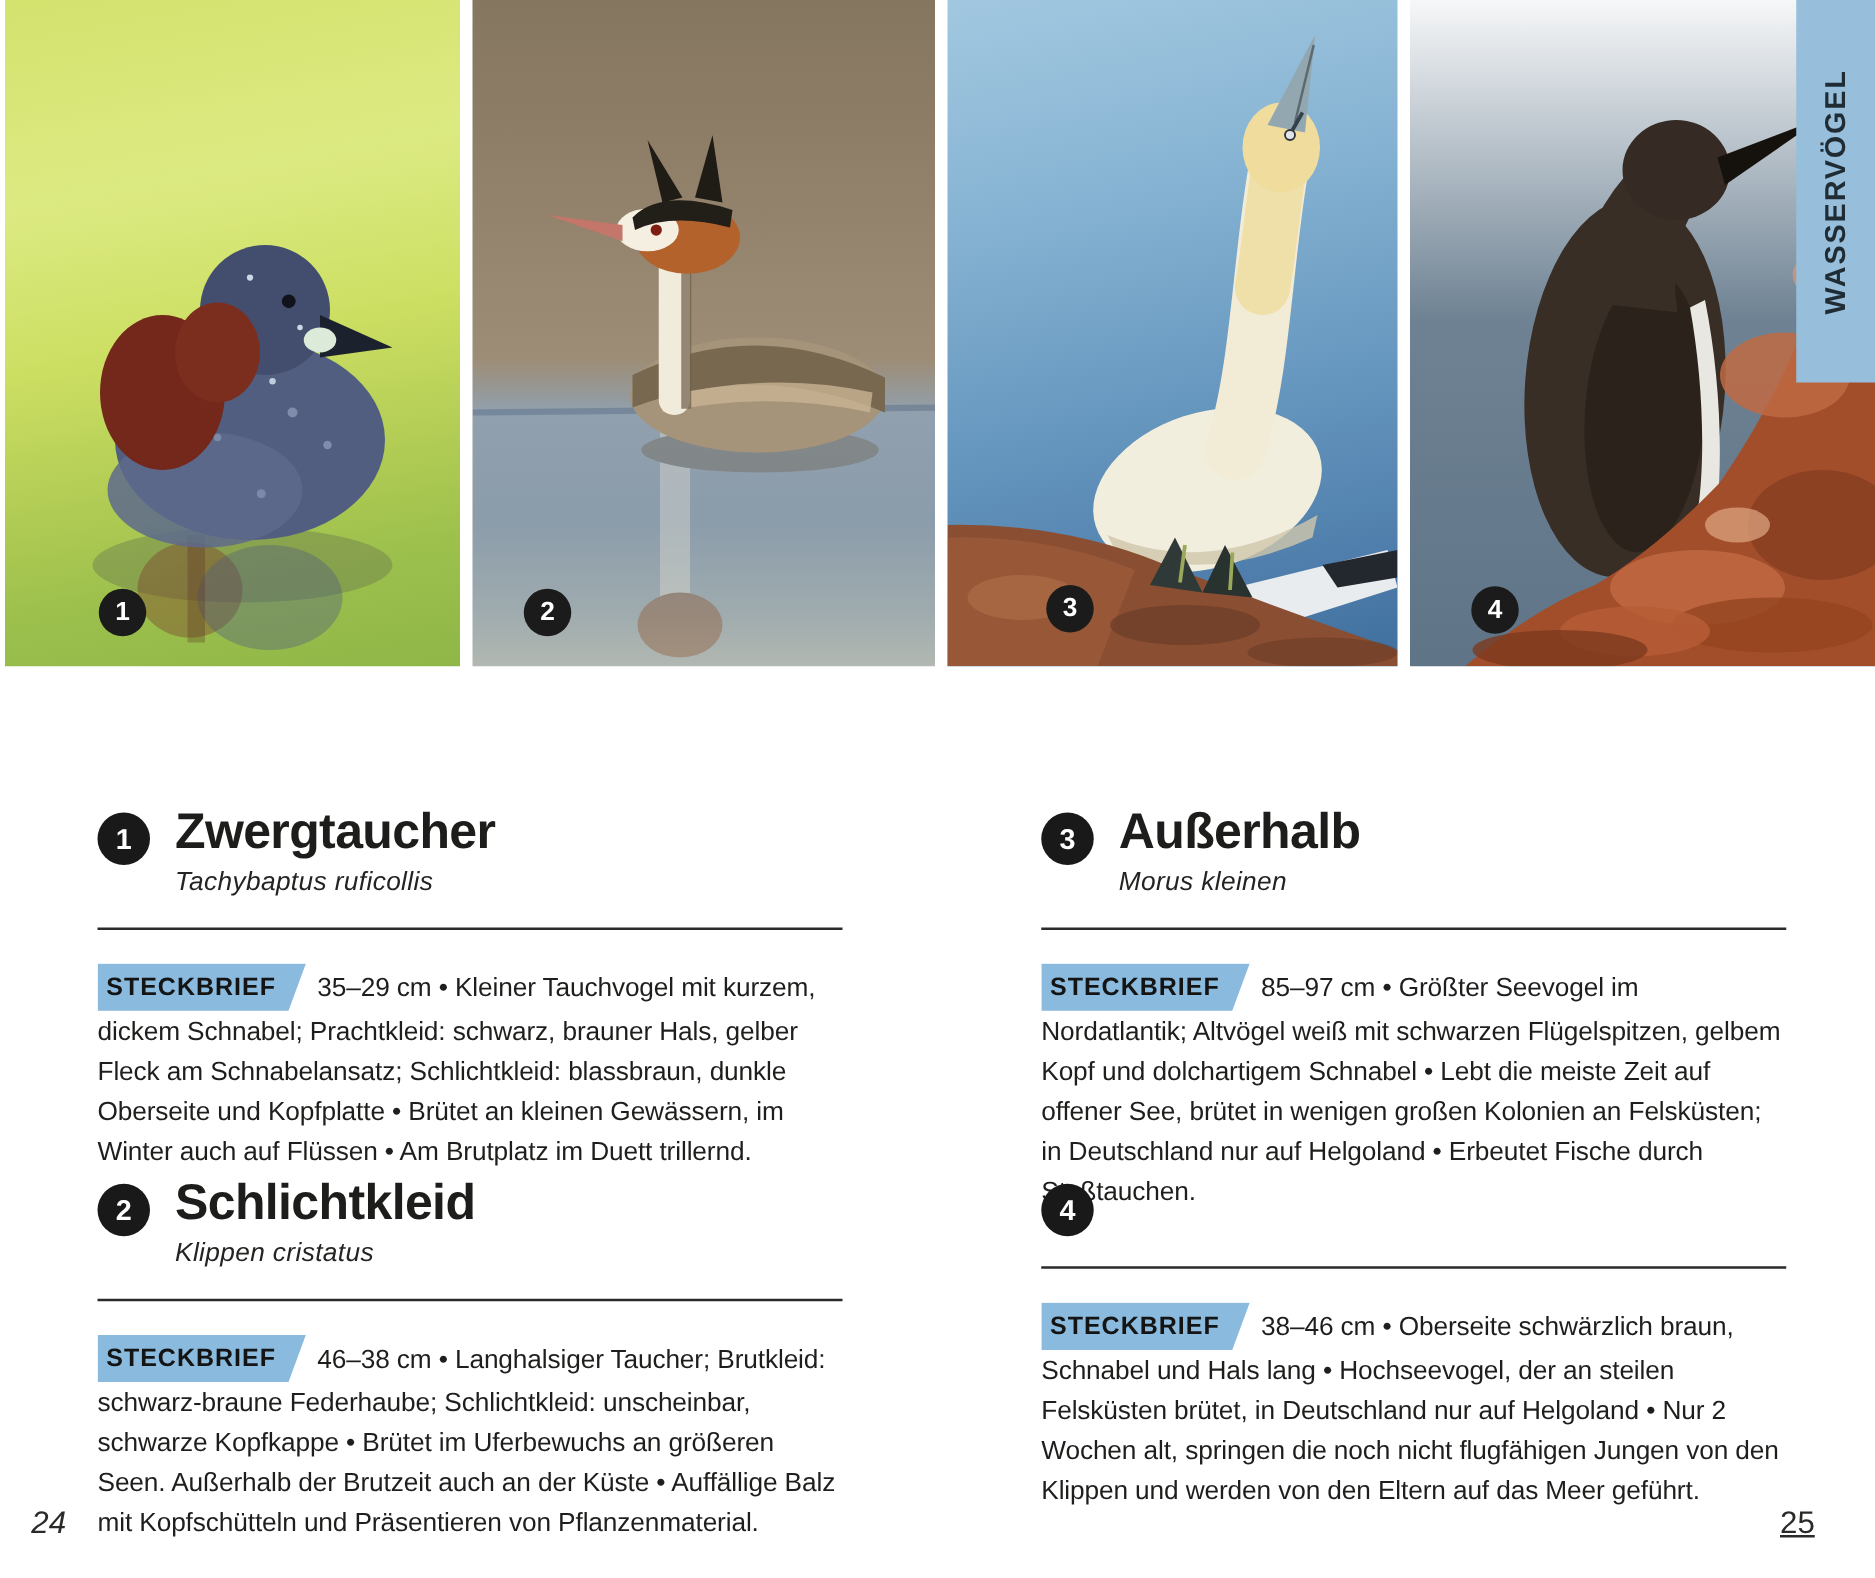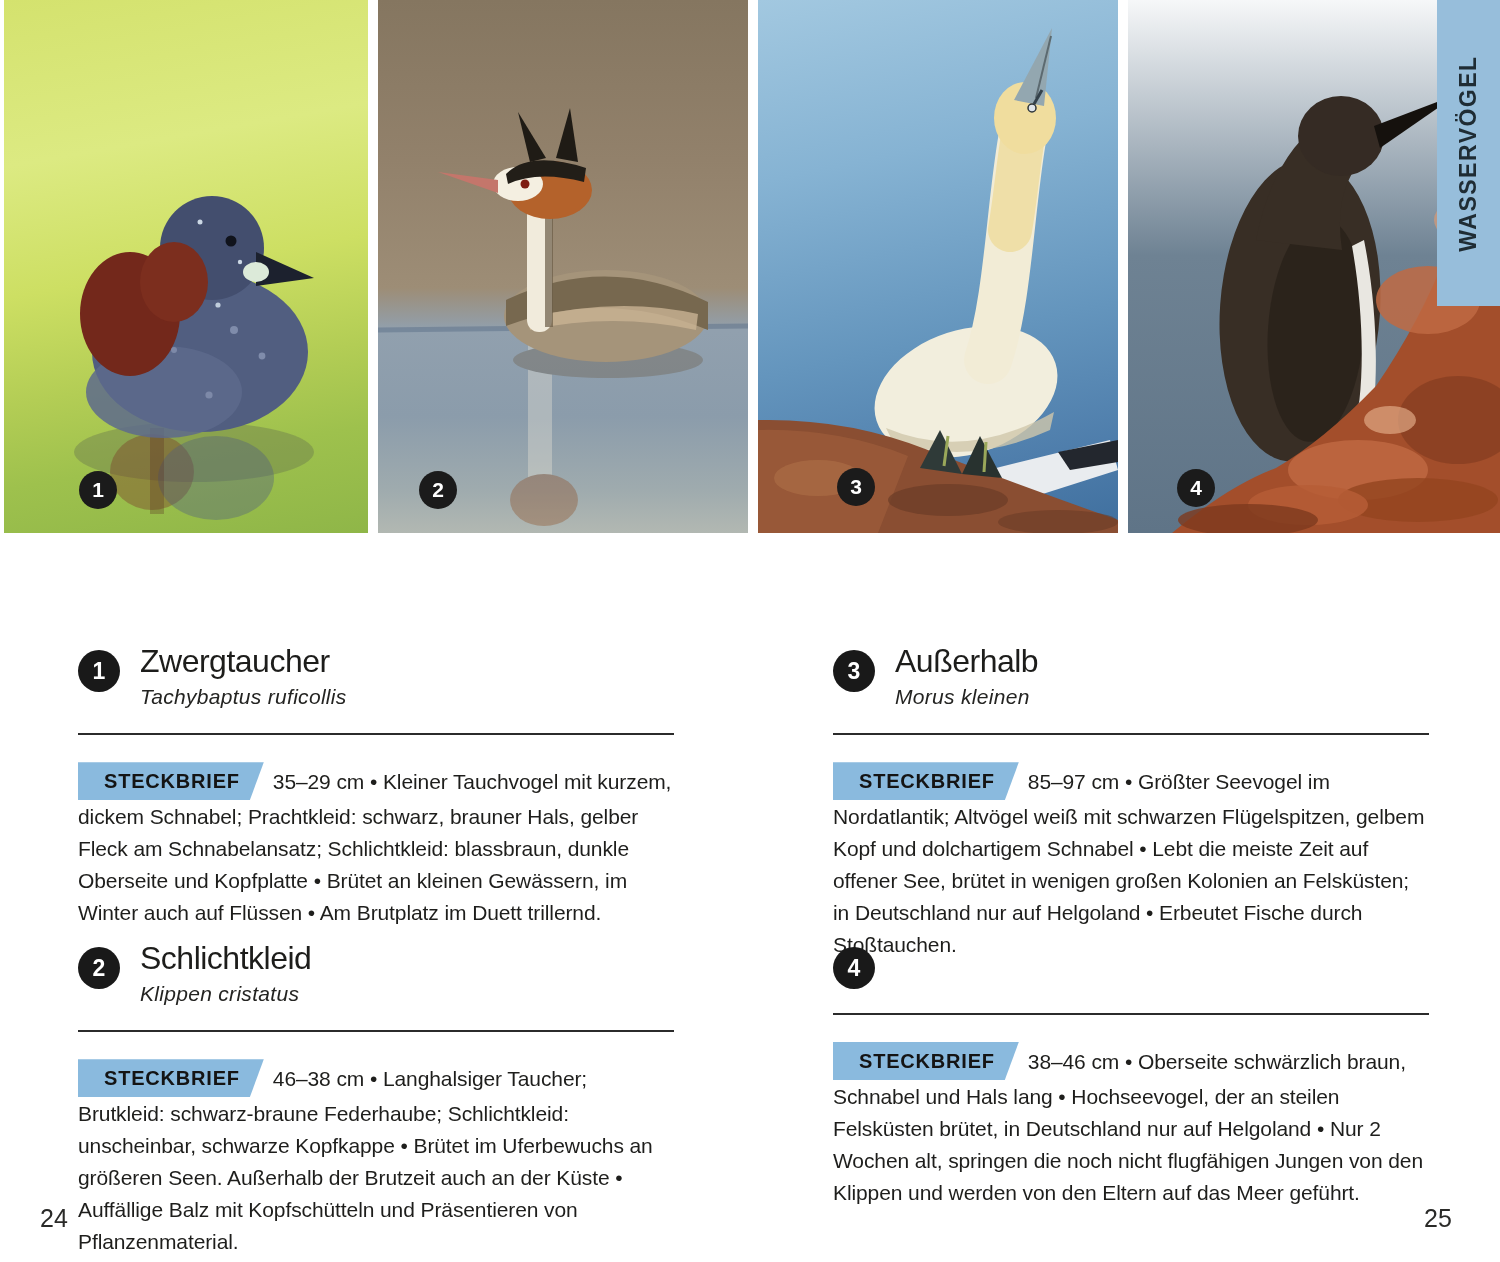--- a/index.html
+++ b/index.html
@@ -36,34 +36,34 @@
   .entry{position:absolute;width:596px;}
   .e1{left:78px;top:645px;}
   .e2{left:78px;top:942px;}
   .e3{left:833px;top:645px;}
   .e4{left:833px;top:942px;}
   .entry-header{display:flex;align-items:flex-start;gap:20px;}
   .num-badge{
     flex:0 0 auto;width:42px;height:42px;border-radius:50%;background:#191919;color:#ffffff;
     font-weight:bold;font-size:23px;display:flex;align-items:center;justify-content:center;margin-top:5px;
   }
-  .entry h2{margin:0;font-size:32px;line-height:1.04;letter-spacing:-0.5px;color:#1d1d1b;font-weight:normal;}
+  .entry h2{margin:0;font-size:40px;line-height:1.04;letter-spacing:-0.5px;color:#1d1d1b;font-weight:bold;}
   .latin{font-size:21px;letter-spacing:0.3px;margin-top:7px;color:#242422;font-style:italic;}
   .rule{border:none;border-top:2px solid #2b2b2b;margin:24px 0 0 0;}
   .fact{margin:28px 0 0 0;font-size:21px;line-height:32px;letter-spacing:-0.1px;color:#1e1e1c;}
   .fact-label{
     display:inline-block;background:#8abade;color:#141414;font-weight:bold;font-size:20px;
-    letter-spacing:0.8px;padding:3px 24px 3px 26px;margin-right:9px;
+    letter-spacing:0.8px;padding:3px 24px 3px 7px;margin-right:9px;
     clip-path:polygon(0 0,100% 0,calc(100% - 14px) 100%,0 100%);
     transform:translateY(-1px);
   }
   
   .page-num{position:absolute;top:1204px;font-size:25px;color:#2a2a28;}
-  #page-num-left{left:40px;}
-  #page-num-right{left:1424px;}
+  #page-num-left{left:25px;font-style:italic;}
+  #page-num-right{left:1424px;text-decoration:underline;}
 </style>
 </head>
 <body>
 
 <div id="page">
 
   <div class="photo" id="photo-1">
     <svg width="364" height="533" viewBox="0 0 364 533">
 
       <ellipse cx="190" cy="452" rx="120" ry="30" fill="#6d7d4e" opacity="0.45"></ellipse>

